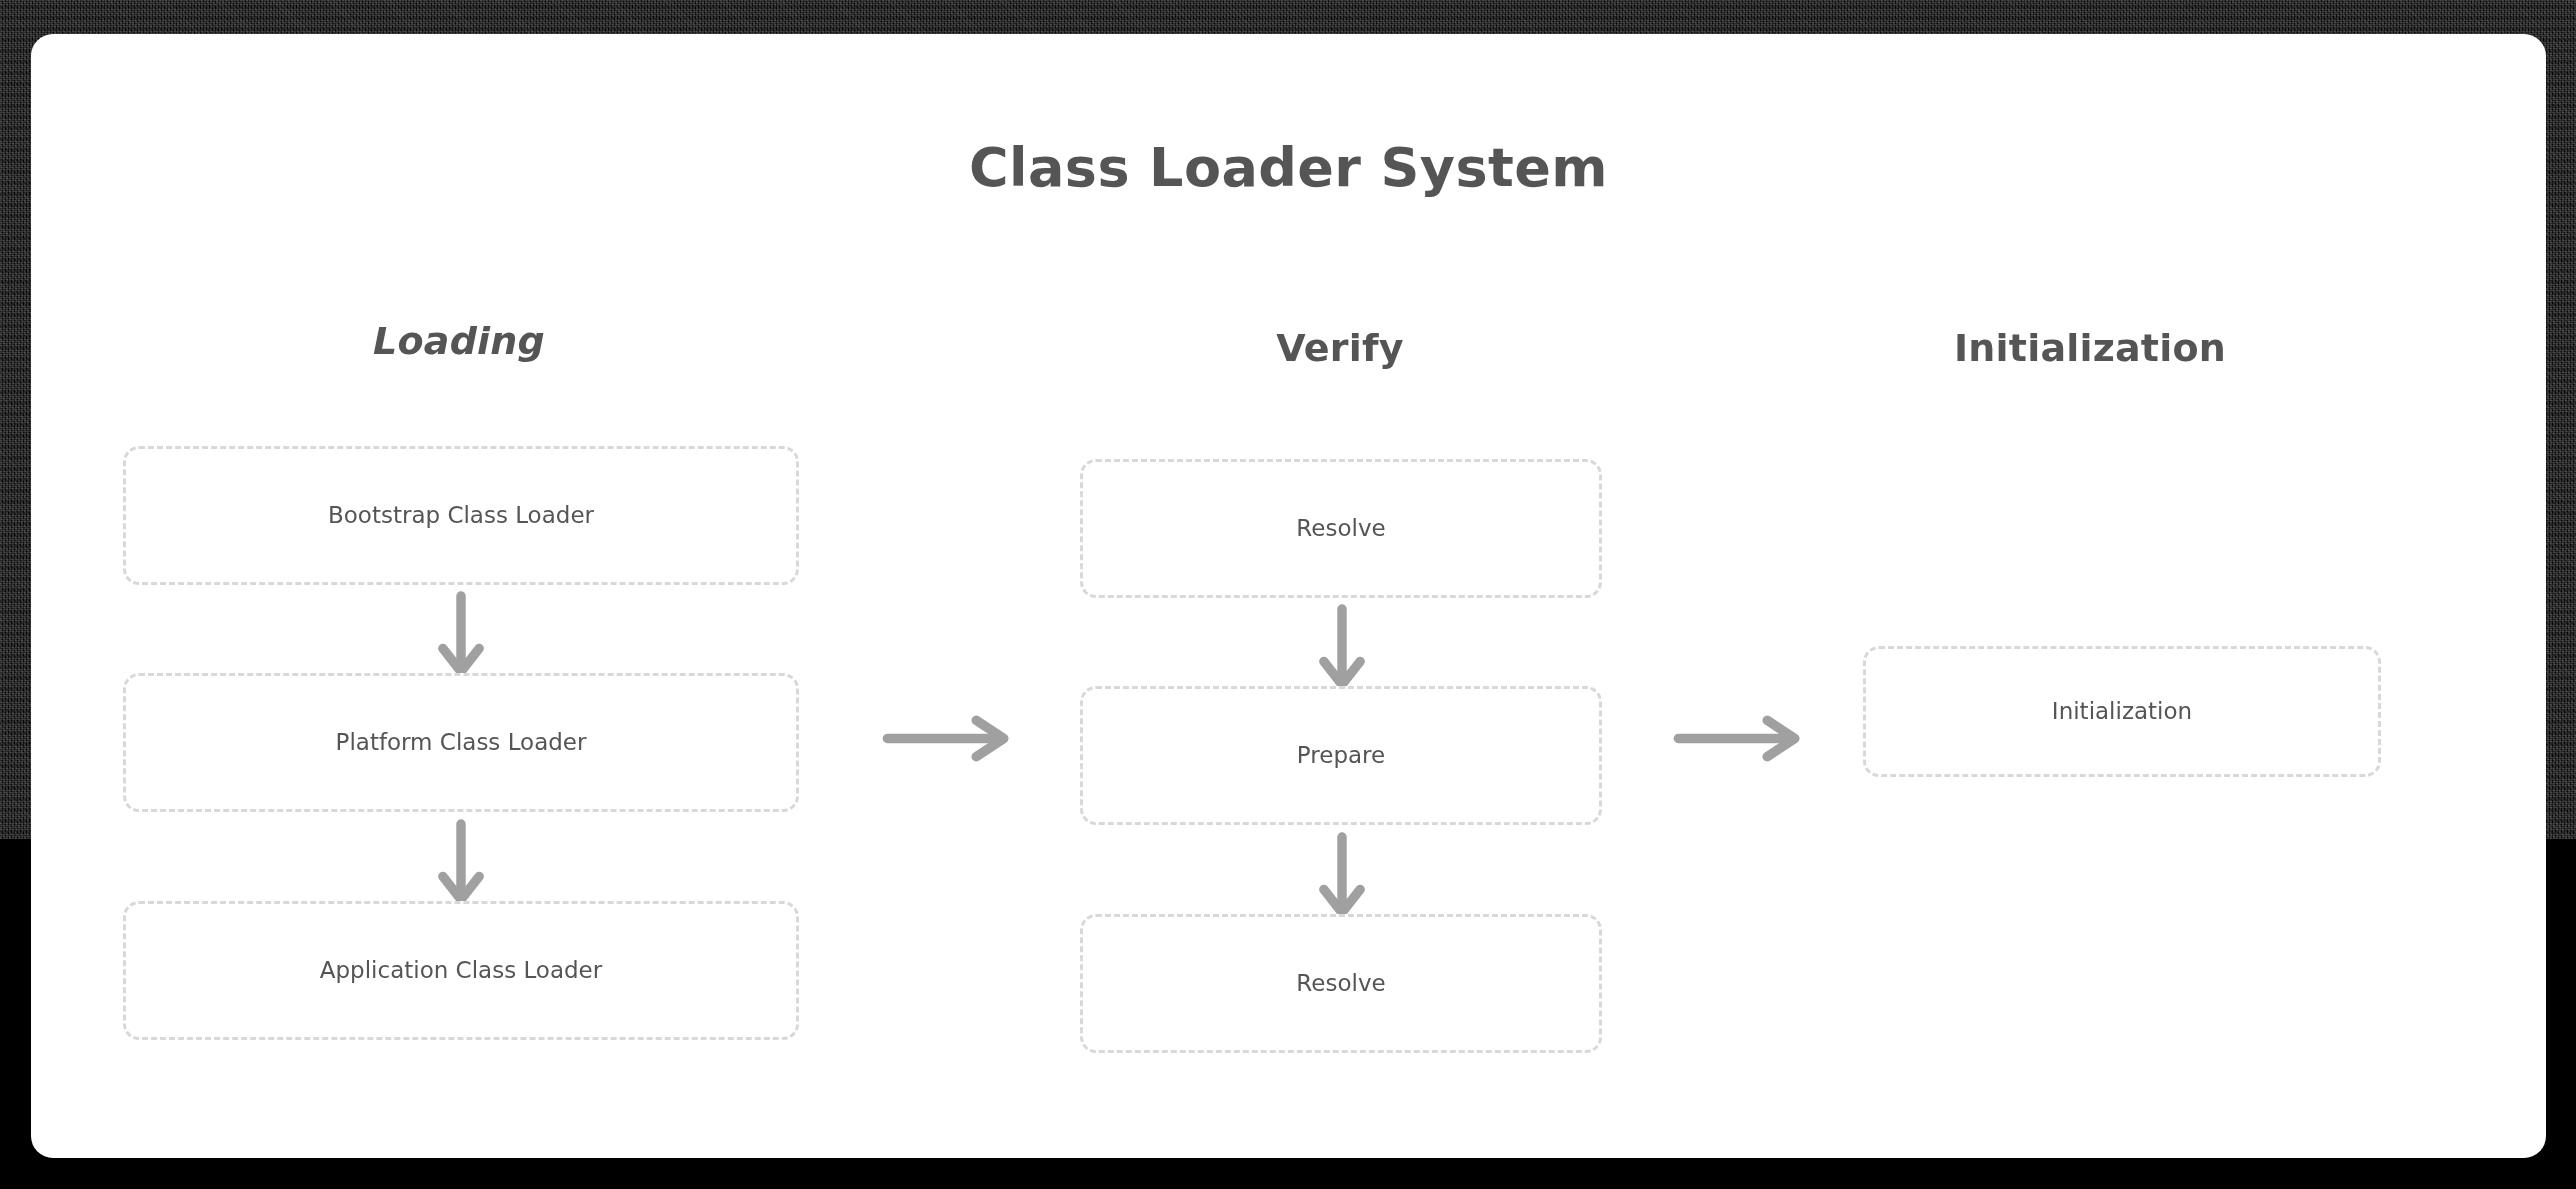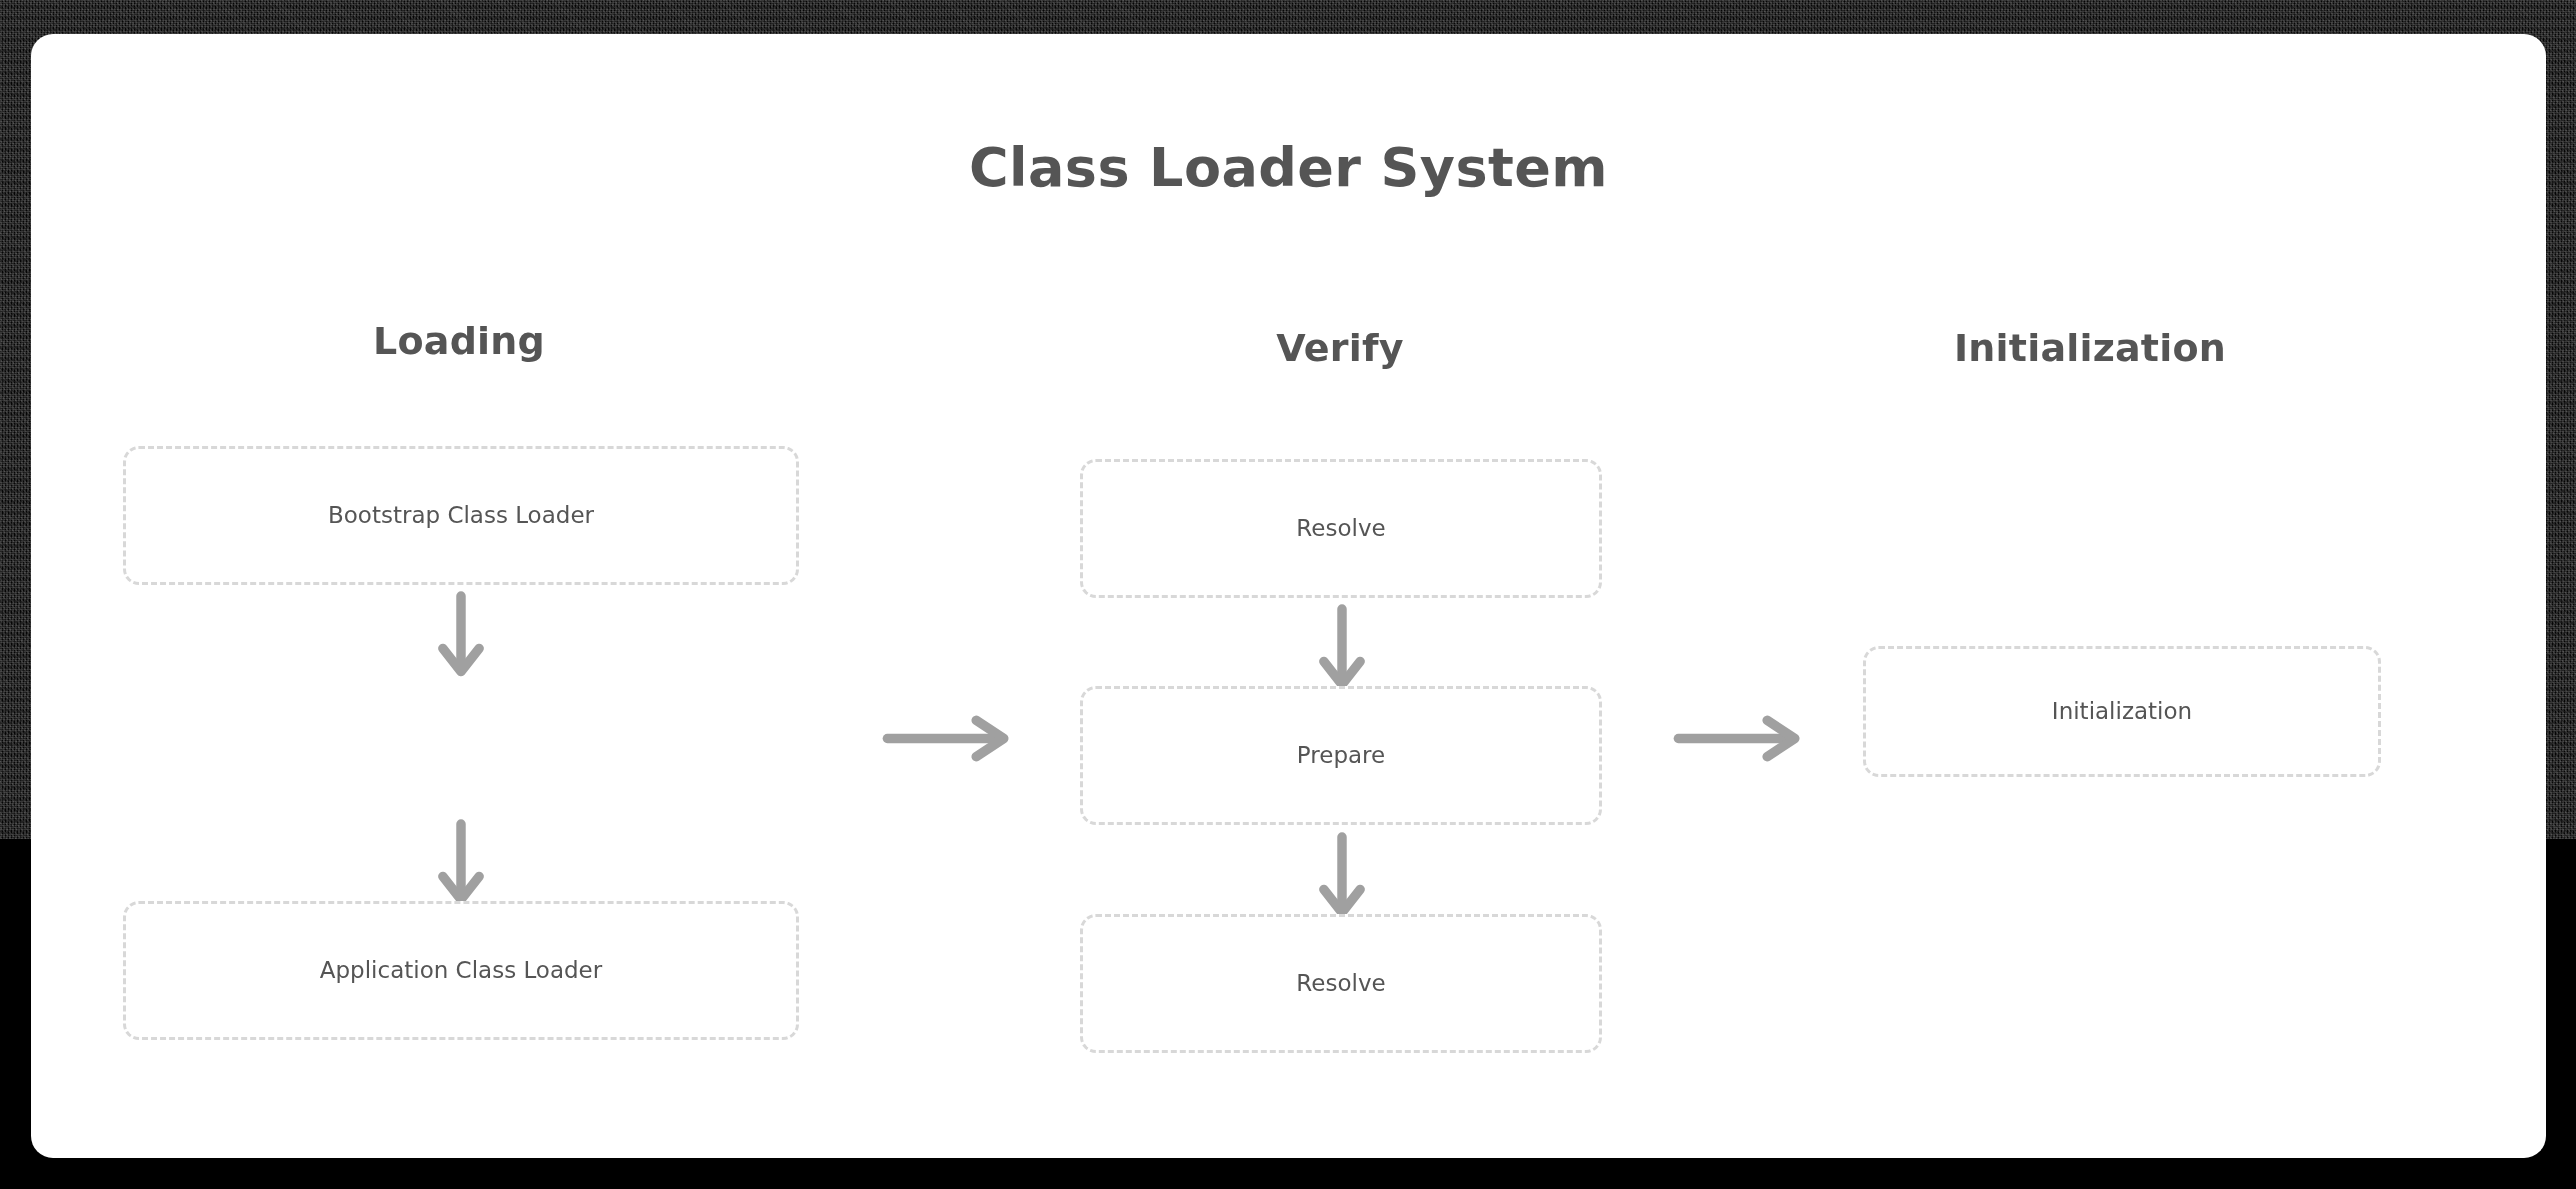--- a/index.html
+++ b/index.html
@@ -92,37 +92,40 @@
   .arrow-svg { display: block; overflow: visible; }
 </style>
 </head>
 <body>
 
 <div id="frame">
   <div id="card">
 
     <div id="diagram-title">Class Loader System</div>
 
-    <div class="col-header" style="left:428px; top:285px;">Loading</div>
+    <div class="col-header" style="left:428px; top:285px;font-style:italic;">Loading</div>
 
     <div class="col-header" style="left:1309px; top:292px;">Verify</div>
 
     <div class="col-header" style="left:2059px; top:292px;">Initialization</div>
 
     <div class="node-box" style="left:92px; top:412px; width:676px; height:139px;">
       <span class="node-label">Bootstrap Class Loader</span>
     </div>
 
     <div class="arrow-down" style="left:406px; top:559px;">
       <svg class="arrow-svg" width="48" height="86" viewBox="0 0 66 118">
         <path d="M33 4 L33 102" stroke="#a0a0a0" stroke-width="13" fill="none" stroke-linecap="round"></path>
         <path d="M8 76 L33 108 L58 76" stroke="#a0a0a0" stroke-width="13" fill="none" stroke-linecap="round" stroke-linejoin="round"></path>
       </svg>
     </div>
 
+    <div class="node-box" style="left:92px; top:639px; width:676px; height:139px;">
+      <span class="node-label">Platform Class Loader</span>
+    </div>
 
     <div class="arrow-down" style="left:406px; top:787px;">
       <svg class="arrow-svg" width="48" height="86" viewBox="0 0 66 118">
         <path d="M33 4 L33 102" stroke="#a0a0a0" stroke-width="13" fill="none" stroke-linecap="round"></path>
         <path d="M8 76 L33 108 L58 76" stroke="#a0a0a0" stroke-width="13" fill="none" stroke-linecap="round" stroke-linejoin="round"></path>
       </svg>
     </div>
 
     <div class="node-box" style="left:92px; top:867px; width:676px; height:139px;">
       <span class="node-label">Application Class Loader</span>

